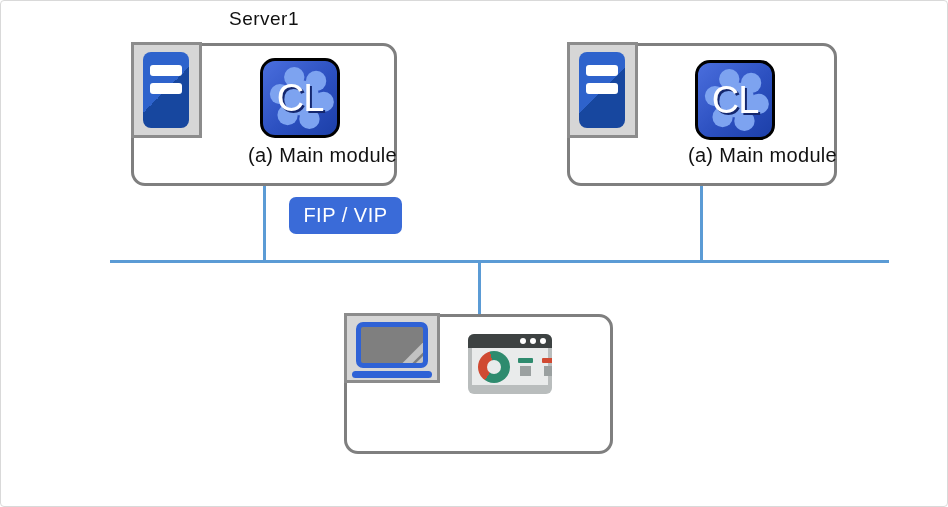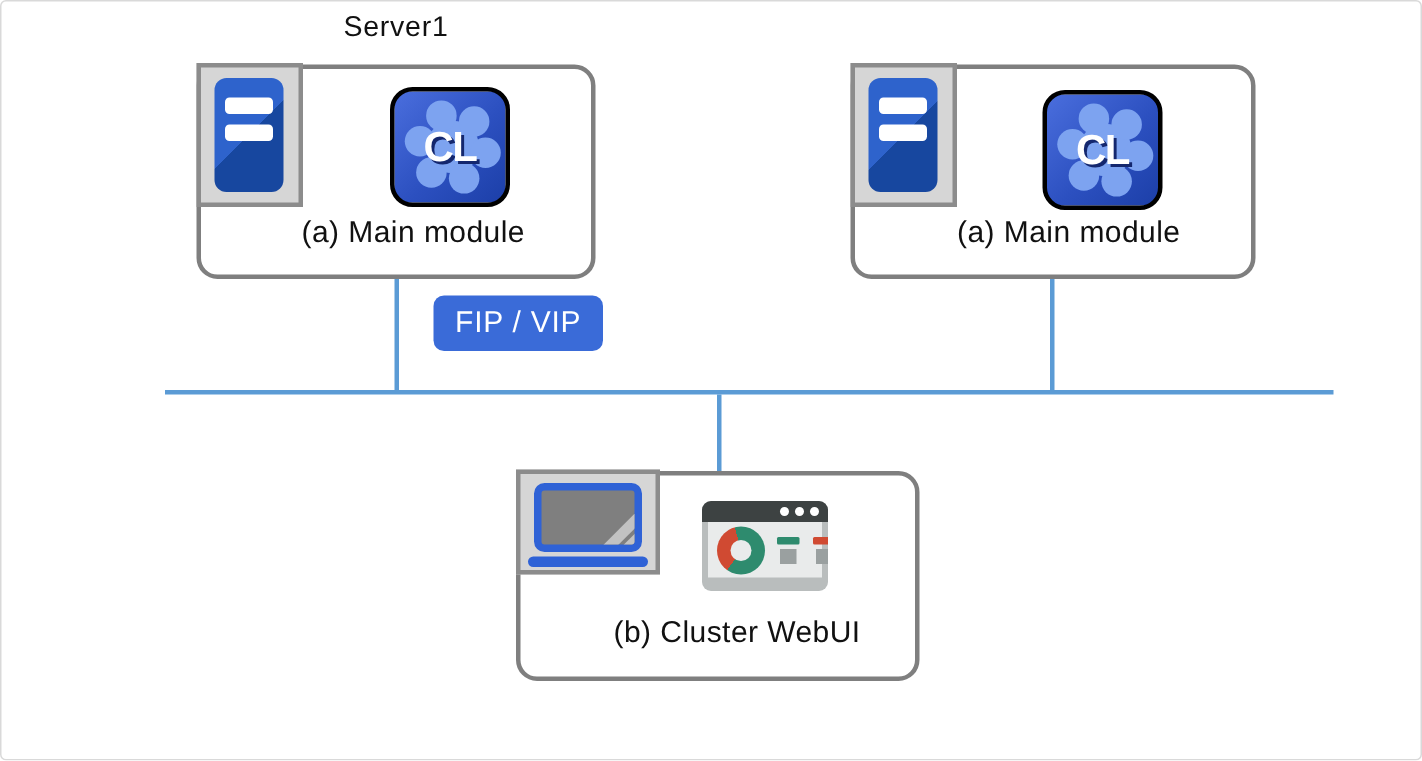--- a/index.html
+++ b/index.html
@@ -3,21 +3,21 @@
 <meta charset="utf-8">
 <style>
   html,body{margin:0;padding:0;background:#fff;}
   #canvas{
     position:relative;width:946px;height:505px;background:#ffffff;
     border:1px solid #d9d9d9;border-radius:4px;overflow:hidden;
     font-family:"Liberation Sans",sans-serif;color:#111;
   }
   .abs{position:absolute;}
   .title-text{font-size:19px;letter-spacing:.5px;text-align:center;color:#111;}
-  .module-label{font-size:20px;letter-spacing:.3px;text-align:left;color:#111;}
+  .module-label{font-size:20px;letter-spacing:.3px;text-align:right;color:#111;}
 
   
   .group-box{
     position:absolute;background:#fff;border:3px solid #7f7f7f;border-radius:14px;
     box-sizing:border-box;
   }
 
   
   .icon-square{
     position:absolute;background:#d6d6d6;border:3px solid #8c8c8c;box-sizing:border-box;
@@ -33,21 +33,21 @@
 
   
   .cl-icon{
     position:absolute;width:80px;height:80px;box-sizing:border-box;
     border:3px solid #000;border-radius:15px;
     background:linear-gradient(135deg,#4a6edd 0%,#2c50c0 55%,#1c3fa8 100%);
     display:flex;align-items:center;justify-content:center;overflow:hidden;
   }
   .cl-icon svg{position:absolute;left:0;top:0;width:100%;height:100%;}
   .cl-text{
-    position:relative;font-size:28px;font-weight:bold;color:#fff;letter-spacing:-1px;
+    position:relative;font-size:38px;font-weight:normal;color:#fff;letter-spacing:-1px;
     text-shadow:2px 2px 0 #14276e;line-height:1;
   }
 
   
   .net-line{position:absolute;background:#5b9bd5;}
 
   
   .badge{
     position:absolute;left:288px;top:196px;width:113px;height:37px;border-radius:7px;
     background:#3a6bd8;color:#fff;font-size:20px;letter-spacing:.5px;
@@ -184,16 +184,15 @@
           <div class="stat-sq"></div>
         </div>
         <div class="stat">
           <div class="stat-bar red"></div>
           <div class="stat-sq"></div>
         </div>
       </div>
     </div>
   </div>
 
-  <div class="abs module-label" style="left:408px;top:410px;width:200px;">(b) Cluster WebUI</div>
 
 
 </div>
 
 </body></html>

